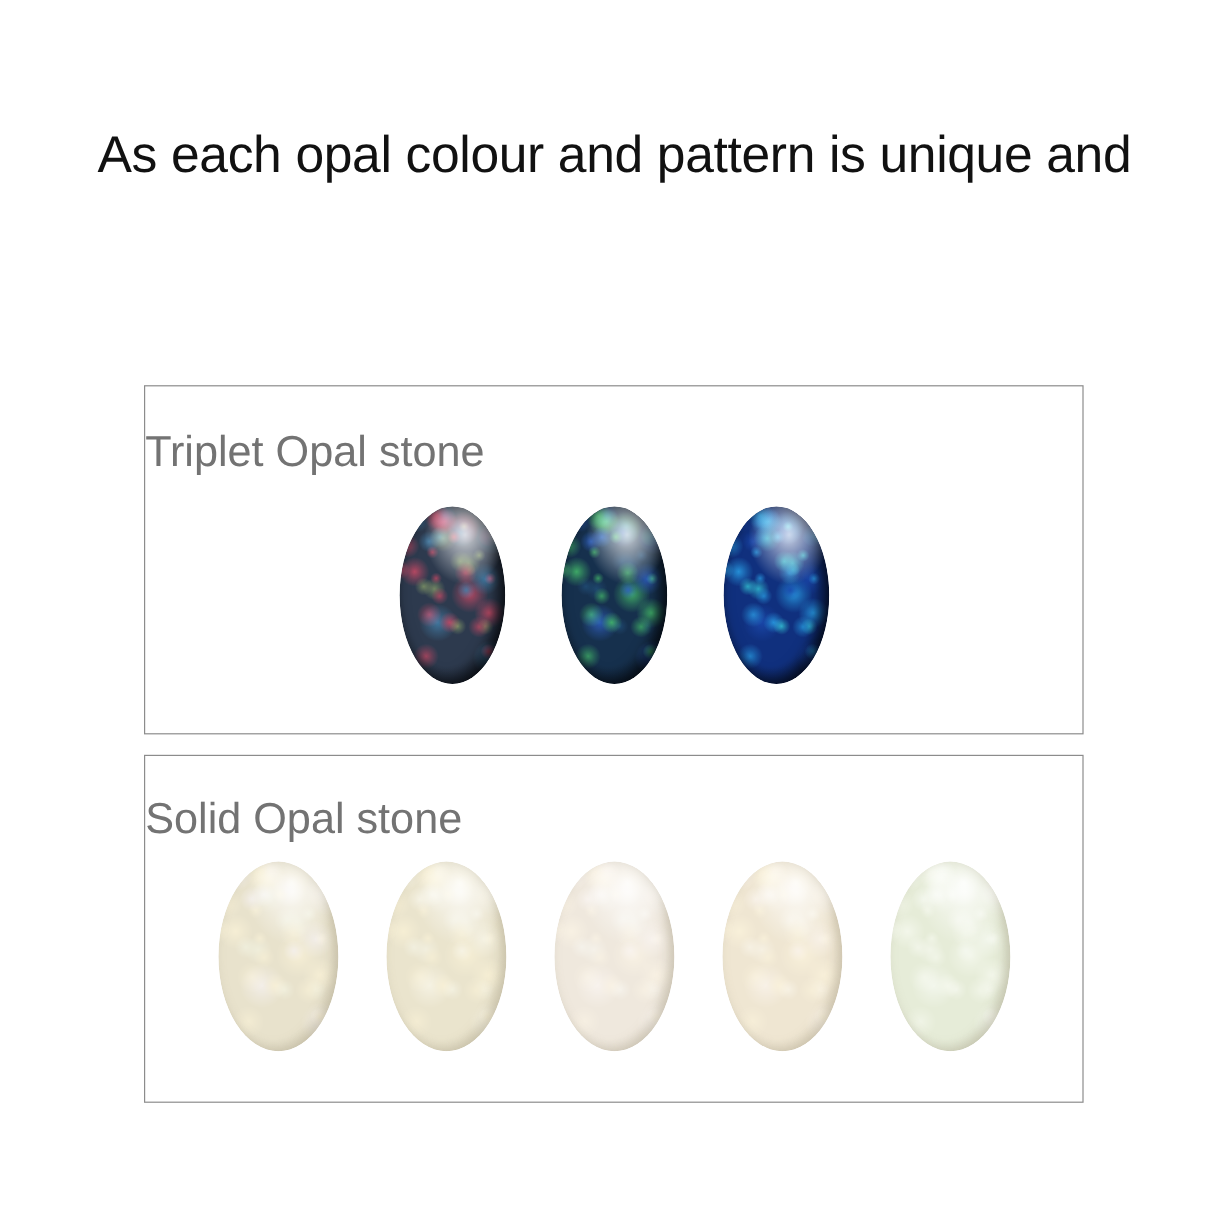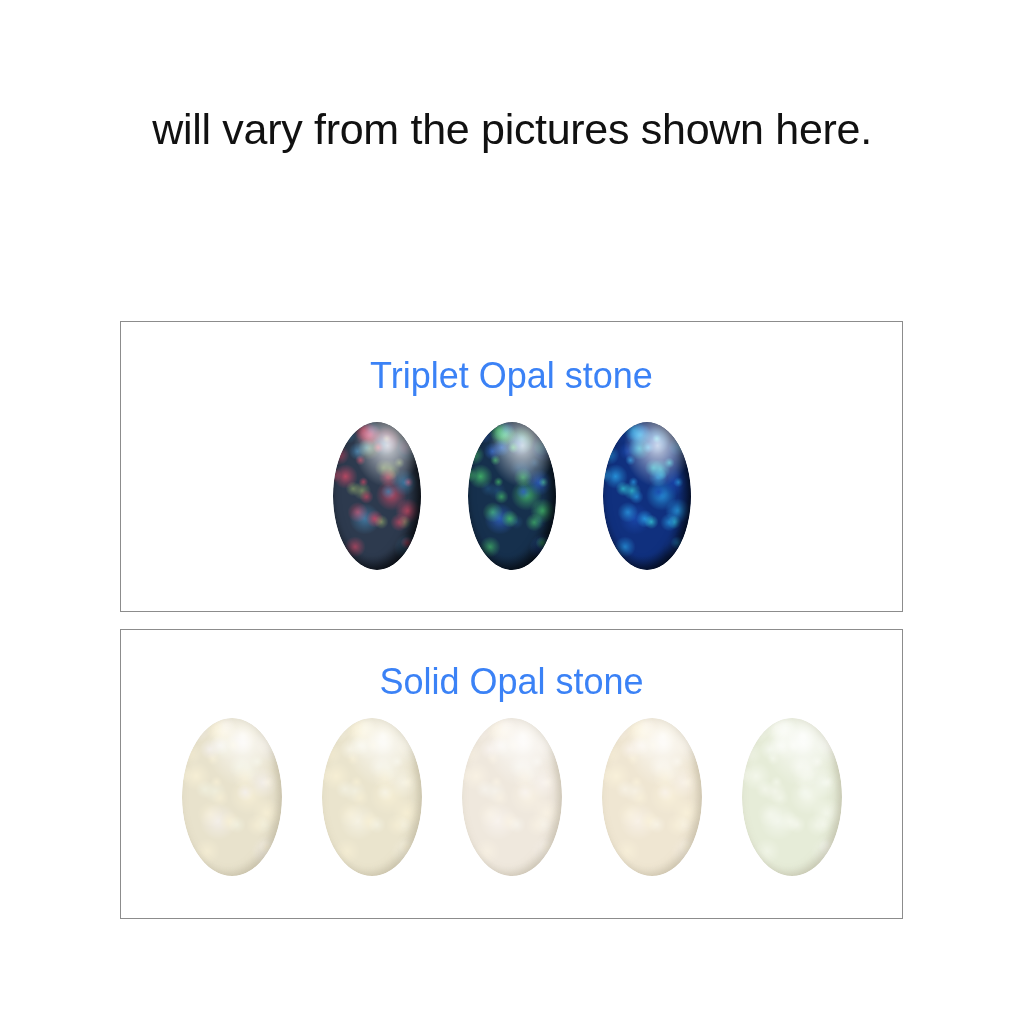--- a/index.html
+++ b/index.html
@@ -43,25 +43,25 @@
     background: #ffffff;
     box-sizing: border-box;
   }
   .panel-triplet { top: 321px; height: 291px; }
   .panel-solid   { top: 629px; height: 290px; text-decoration: underline; }
 
   .panel-title {
     position: absolute;
     left: 0;
     width: 100%;
-    text-align: center;
+    text-align: left;
     font-size: 36px;
     line-height: 42px;
     font-weight: 400;
-    color: #3b82f6;
+    color: #737373;
   }
   .panel-triplet .panel-title { top: 33px; }
   .panel-solid   .panel-title { top: 31px; }
 
   
   .stone-row {
     position: absolute;
     left: 0;
     width: 100%;
     display: flex;
@@ -127,21 +127,21 @@
     background:
       radial-gradient(ellipse 80% 82% at 46% 46%,
         rgba(0,0,0,0) 58%, rgba(120,110,90,.18) 88%, rgba(110,100,80,.34) 100%);
     box-shadow: inset -4px -2px 10px rgba(150,140,115,.35);
   }
 </style>
 </head>
 <body>
 
 <div class="disclaimer">
-  <span class="dline">will vary from the pictures shown here.</span>
+  <span class="dline">As each opal colour and pattern is unique and</span>
 </div>
 
 <section class="panel panel-triplet">
   <div class="panel-title">Triplet Opal stone</div>
   <div class="stone-row row-triplet" id="row-triplet">
       <div class="stone stone-triplet">
         <div class="body" style="background: radial-gradient(85% 85% at 45% 40%, rgb(45, 58, 78) 0%, rgb(45, 58, 78) 60%, rgb(6, 10, 22) 100%);"></div>
         <div class="flecks" style="background: radial-gradient(5.7px at 51.5% 17.2%, rgba(200, 20, 34, 0.85) 0%, rgba(200, 20, 34, 0.35) 55%, rgba(0, 0, 0, 0) 100%), radial-gradient(12.2px at 58.4% 14.7%, rgba(28, 95, 140, 0.85) 0%, rgba(28, 95, 140, 0.35) 55%, rgba(0, 0, 0, 0) 100%), radial-gradient(8px at 6.6% 0.9%, rgba(200, 20, 34, 0.85) 0%, rgba(200, 20, 34, 0.35) 55%, rgba(0, 0, 0, 0) 100%), radial-gradient(8.7px at 38% 17.3%, rgba(28, 95, 140, 0.85) 0%, rgba(28, 95, 140, 0.35) 55%, rgba(0, 0, 0, 0) 100%), radial-gradient(7.9px at 94.1% 5.8%, rgba(200, 20, 34, 0.85) 0%, rgba(200, 20, 34, 0.35) 55%, rgba(0, 0, 0, 0) 100%), radial-gradient(10px at 16.7% 7.9%, rgba(28, 95, 140, 0.85) 0%, rgba(28, 95, 140, 0.35) 55%, rgba(0, 0, 0, 0) 100%), radial-gradient(8.8px at 47.4% 65.4%, rgba(200, 20, 34, 0.85) 0%, rgba(200, 20, 34, 0.35) 55%, rgba(0, 0, 0, 0) 100%), radial-gradient(8.8px at 27.9% 19.8%, rgba(28, 95, 140, 0.85) 0%, rgba(28, 95, 140, 0.35) 55%, rgba(0, 0, 0, 0) 100%), radial-gradient(14.5px at 99.7% 13%, rgba(200, 20, 34, 0.85) 0%, rgba(200, 20, 34, 0.35) 55%, rgba(0, 0, 0, 0) 100%), radial-gradient(8.6px at 4.7% 86.4%, rgba(28, 95, 140, 0.85) 0%, rgba(28, 95, 140, 0.35) 55%, rgba(0, 0, 0, 0) 100%), radial-gradient(6.7px at 84.5% 81.8%, rgba(200, 20, 34, 0.85) 0%, rgba(200, 20, 34, 0.35) 55%, rgba(0, 0, 0, 0) 100%), radial-gradient(13.3px at 80.7% 40.9%, rgba(28, 95, 140, 0.85) 0%, rgba(28, 95, 140, 0.35) 55%, rgba(0, 0, 0, 0) 100%), radial-gradient(11px at 35% 5.3%, rgba(200, 20, 34, 0.85) 0%, rgba(200, 20, 34, 0.35) 55%, rgba(0, 0, 0, 0) 100%), radial-gradient(15.4px at 89% 16.7%, rgba(28, 95, 140, 0.85) 0%, rgba(28, 95, 140, 0.35) 55%, rgba(0, 0, 0, 0) 100%), radial-gradient(9.1px at 84.5% 16.7%, rgba(200, 20, 34, 0.85) 0%, rgba(200, 20, 34, 0.35) 55%, rgba(0, 0, 0, 0) 100%), radial-gradient(7.6px at 63.1% 47.1%, rgba(28, 95, 140, 0.85) 0%, rgba(28, 95, 140, 0.35) 55%, rgba(0, 0, 0, 0) 100%), radial-gradient(15.6px at 66.5% 49.4%, rgba(200, 20, 34, 0.85) 0%, rgba(200, 20, 34, 0.35) 55%, rgba(0, 0, 0, 0) 100%), radial-gradient(15.6px at 36.3% 65.5%, rgba(28, 95, 140, 0.85) 0%, rgba(28, 95, 140, 0.35) 55%, rgba(0, 0, 0, 0) 100%), radial-gradient(12.3px at 14.2% 36.8%, rgba(200, 20, 34, 0.85) 0%, rgba(200, 20, 34, 0.35) 55%, rgba(0, 0, 0, 0) 100%), radial-gradient(10.1px at 41.9% 5.1%, rgba(28, 95, 140, 0.85) 0%, rgba(28, 95, 140, 0.35) 55%, rgba(0, 0, 0, 0) 100%), radial-gradient(13.7px at 61% 12.1%, rgba(200, 20, 34, 0.85) 0%, rgba(200, 20, 34, 0.35) 55%, rgba(0, 0, 0, 0) 100%), radial-gradient(5.7px at 13.2% 99.4%, rgba(28, 95, 140, 0.85) 0%, rgba(28, 95, 140, 0.35) 55%, rgba(0, 0, 0, 0) 100%), radial-gradient(12.6px at 40.1% 8.8%, rgba(200, 20, 34, 0.85) 0%, rgba(200, 20, 34, 0.35) 55%, rgba(0, 0, 0, 0) 100%), radial-gradient(6.1px at 83.6% 81.7%, rgba(28, 95, 140, 0.85) 0%, rgba(28, 95, 140, 0.35) 55%, rgba(0, 0, 0, 0) 100%), radial-gradient(12.6px at 85.1% 60%, rgba(200, 20, 34, 0.85) 0%, rgba(200, 20, 34, 0.35) 55%, rgba(0, 0, 0, 0) 100%), radial-gradient(14.9px at 86.4% 85.3%, rgba(28, 95, 140, 0.85) 0%, rgba(28, 95, 140, 0.35) 55%, rgba(0, 0, 0, 0) 100%); opacity: 0.95;"></div>
         <div class="flecks2" style="background: radial-gradient(4.9px at 16.7% 96.6%, rgba(122, 143, 42, 0.85) 0%, rgba(122, 143, 42, 0.35) 55%, rgba(0, 0, 0, 0) 100%), radial-gradient(5.2px at 31.1% 25.8%, rgba(200, 20, 34, 0.85) 0%, rgba(200, 20, 34, 0.35) 55%, rgba(0, 0, 0, 0) 100%), radial-gradient(8.8px at 92.5% 15.8%, rgba(122, 143, 42, 0.85) 0%, rgba(122, 143, 42, 0.35) 55%, rgba(0, 0, 0, 0) 100%), radial-gradient(11.1px at 42.5% 8.4%, rgba(200, 20, 34, 0.85) 0%, rgba(200, 20, 34, 0.35) 55%, rgba(0, 0, 0, 0) 100%), radial-gradient(7.4px at 22.9% 45.1%, rgba(122, 143, 42, 0.85) 0%, rgba(122, 143, 42, 0.35) 55%, rgba(0, 0, 0, 0) 100%), radial-gradient(9px at 75.3% 67.8%, rgba(200, 20, 34, 0.85) 0%, rgba(200, 20, 34, 0.35) 55%, rgba(0, 0, 0, 0) 100%), radial-gradient(11.2px at 41.3% 18%, rgba(122, 143, 42, 0.85) 0%, rgba(122, 143, 42, 0.35) 55%, rgba(0, 0, 0, 0) 100%), radial-gradient(9.4px at 62.6% 37.4%, rgba(200, 20, 34, 0.85) 0%, rgba(200, 20, 34, 0.35) 55%, rgba(0, 0, 0, 0) 100%), radial-gradient(6.9px at 81% 67.7%, rgba(122, 143, 42, 0.85) 0%, rgba(122, 143, 42, 0.35) 55%, rgba(0, 0, 0, 0) 100%), radial-gradient(7.1px at 38% 50.5%, rgba(200, 20, 34, 0.85) 0%, rgba(200, 20, 34, 0.35) 55%, rgba(0, 0, 0, 0) 100%), radial-gradient(5.3px at 75.3% 27.6%, rgba(122, 143, 42, 0.85) 0%, rgba(122, 143, 42, 0.35) 55%, rgba(0, 0, 0, 0) 100%), radial-gradient(4.8px at 34.6% 40.5%, rgba(200, 20, 34, 0.85) 0%, rgba(200, 20, 34, 0.35) 55%, rgba(0, 0, 0, 0) 100%), radial-gradient(8.9px at 57.6% 31%, rgba(122, 143, 42, 0.85) 0%, rgba(122, 143, 42, 0.35) 55%, rgba(0, 0, 0, 0) 100%), radial-gradient(5px at 85.8% 40.7%, rgba(200, 20, 34, 0.85) 0%, rgba(200, 20, 34, 0.35) 55%, rgba(0, 0, 0, 0) 100%), radial-gradient(4.4px at 61.1% 11.3%, rgba(122, 143, 42, 0.85) 0%, rgba(122, 143, 42, 0.35) 55%, rgba(0, 0, 0, 0) 100%), radial-gradient(10.5px at 25.1% 84.4%, rgba(200, 20, 34, 0.85) 0%, rgba(200, 20, 34, 0.35) 55%, rgba(0, 0, 0, 0) 100%), radial-gradient(10.5px at 19.3% 1.7%, rgba(122, 143, 42, 0.85) 0%, rgba(122, 143, 42, 0.35) 55%, rgba(0, 0, 0, 0) 100%), radial-gradient(7.9px at 85.6% 4.9%, rgba(200, 20, 34, 0.85) 0%, rgba(200, 20, 34, 0.35) 55%, rgba(0, 0, 0, 0) 100%), radial-gradient(5.9px at 65.5% 35.7%, rgba(122, 143, 42, 0.85) 0%, rgba(122, 143, 42, 0.35) 55%, rgba(0, 0, 0, 0) 100%), radial-gradient(7.9px at 0.7% 35.7%, rgba(200, 20, 34, 0.85) 0%, rgba(200, 20, 34, 0.35) 55%, rgba(0, 0, 0, 0) 100%), radial-gradient(9.2px at 32.9% 46.5%, rgba(122, 143, 42, 0.85) 0%, rgba(122, 143, 42, 0.35) 55%, rgba(0, 0, 0, 0) 100%), radial-gradient(5.1px at 3.8% 9.9%, rgba(200, 20, 34, 0.85) 0%, rgba(200, 20, 34, 0.35) 55%, rgba(0, 0, 0, 0) 100%), radial-gradient(7.1px at 55% 67.5%, rgba(122, 143, 42, 0.85) 0%, rgba(122, 143, 42, 0.35) 55%, rgba(0, 0, 0, 0) 100%), radial-gradient(10.3px at 28.2% 61%, rgba(200, 20, 34, 0.85) 0%, rgba(200, 20, 34, 0.35) 55%, rgba(0, 0, 0, 0) 100%), radial-gradient(10.2px at 65.1% 32%, rgba(122, 143, 42, 0.85) 0%, rgba(122, 143, 42, 0.35) 55%, rgba(0, 0, 0, 0) 100%), radial-gradient(10.1px at 7.2% 22.3%, rgba(200, 20, 34, 0.85) 0%, rgba(200, 20, 34, 0.35) 55%, rgba(0, 0, 0, 0) 100%); opacity: 0.8;"></div>
         <div class="rim"></div>

